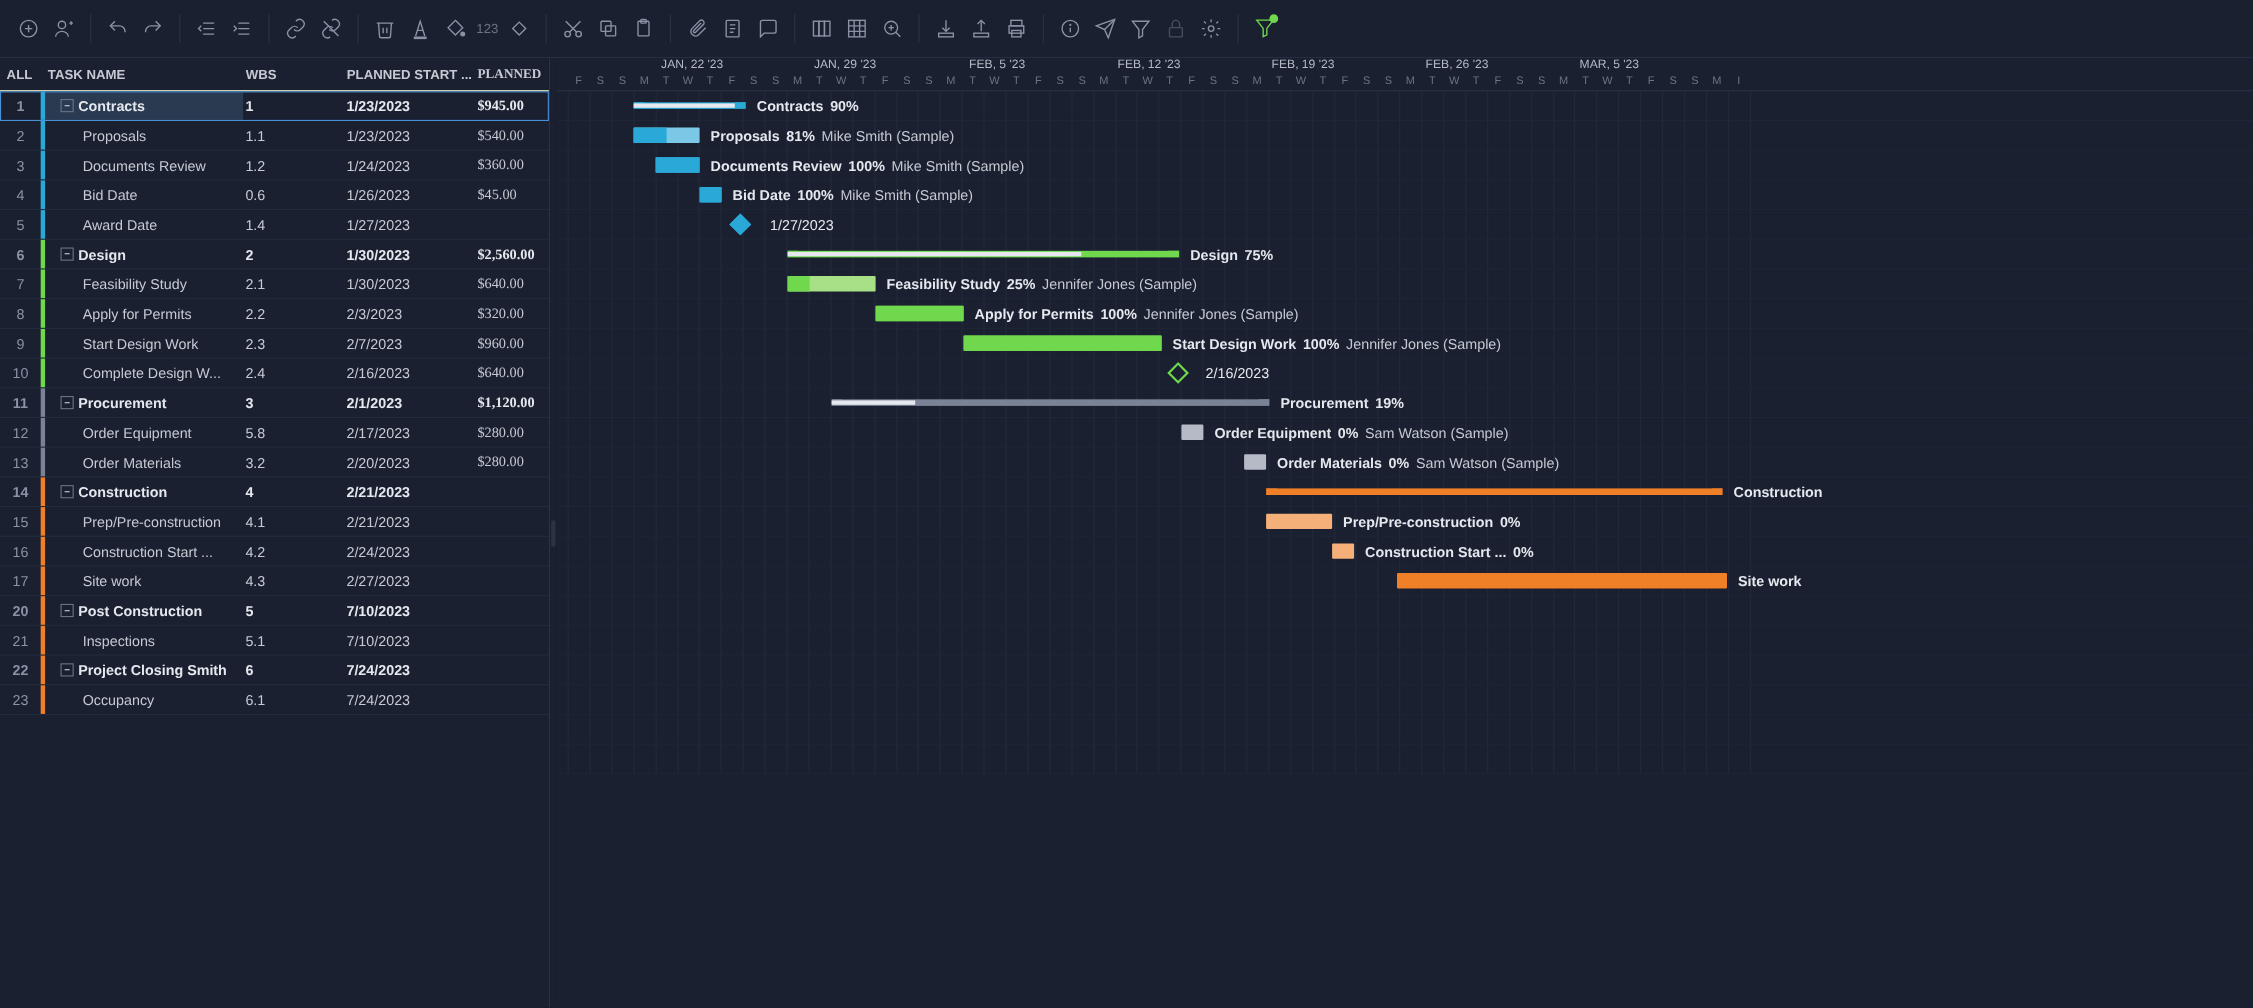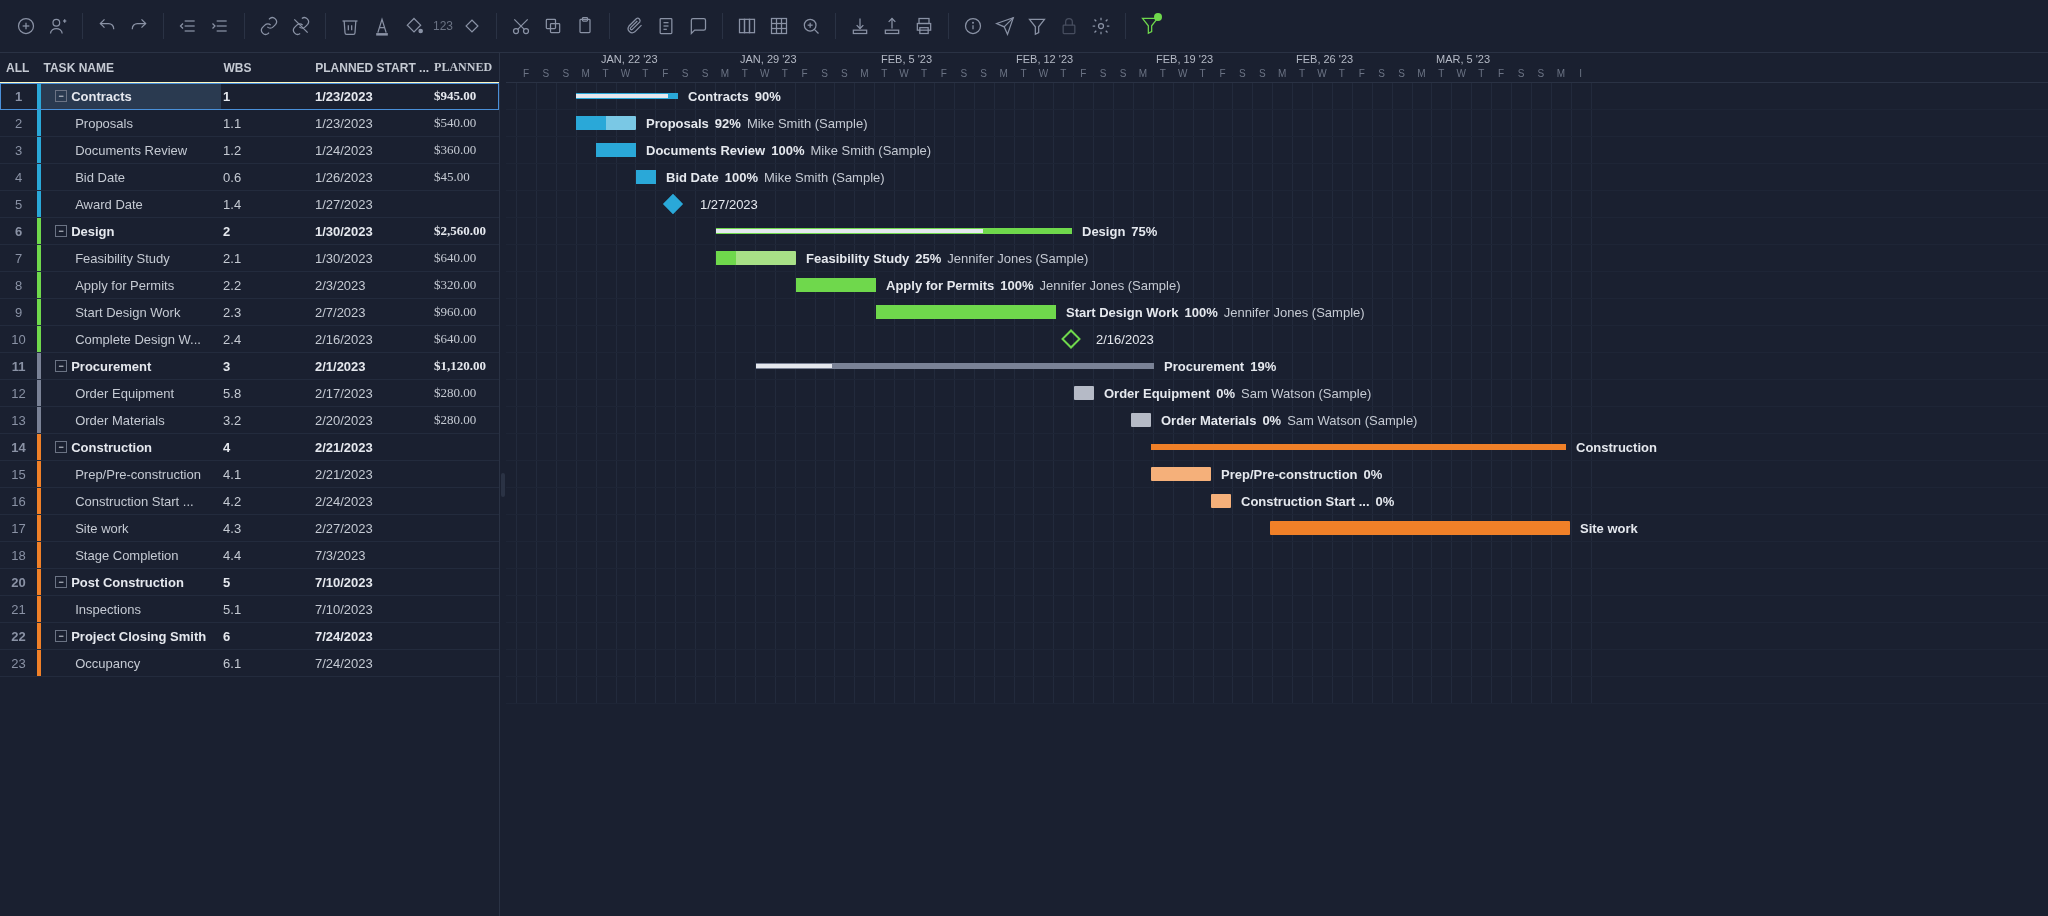--- a/index.html
+++ b/index.html
@@ -493,31 +493,20 @@
         </div>
         <div class="grid-row">
           <div class="col-num">17</div>
           <div class="task-cell">
             <div class="color-bar c-orange"></div>
             <div class="indent1"></div>
             <span>Site work</span>
           </div>
           <div class="col-wbs">4.3</div>
           <div class="col-date">2/27/2023</div>
-          <div class="col-cost"></div>
-        </div>
-        <div class="grid-row">
-          <div class="col-num">18</div>
-          <div class="task-cell">
-            <div class="color-bar c-orange"></div>
-            <div class="indent1"></div>
-            <span>Stage Completion</span>
-          </div>
-          <div class="col-wbs">4.4</div>
-          <div class="col-date">7/3/2023</div>
           <div class="col-cost"></div>
         </div>
         <div class="grid-row parent">
           <div class="col-num">20</div>
           <div class="task-cell">
             <div class="color-bar c-orange"></div>
             <div class="indent0"></div>
             <span class="collapse">−</span>
             <span>Post Construction</span>
           </div>
@@ -698,21 +687,21 @@
             <span class="name">Contracts</span>
             <span class="pct">90%</span>
           </div>
         </div>
         <div class="gantt-row">
           <div class="bar bar-task" style="left: 70px; width: 60px; background: rgb(122, 200, 229);">
             <div class="prog" style="width: 50%; background: rgb(42, 168, 216);"></div>
           </div>
           <div class="bar-label" style="left: 140px;">
             <span class="name">Proposals</span>
-            <span class="pct">92%</span>
+            <span class="pct">81%</span>
             <span class="assignee">Mike Smith (Sample)</span>
           </div>
         </div>
         <div class="gantt-row">
           <div class="bar bar-task" style="left: 90px; width: 40px; background: rgb(42, 168, 216);">
             <div class="prog" style="width: 100%; background: rgb(42, 168, 216);"></div>
           </div>
           <div class="bar-label" style="left: 140px;">
             <span class="name">Documents Review</span>
             <span class="pct">100%</span>

